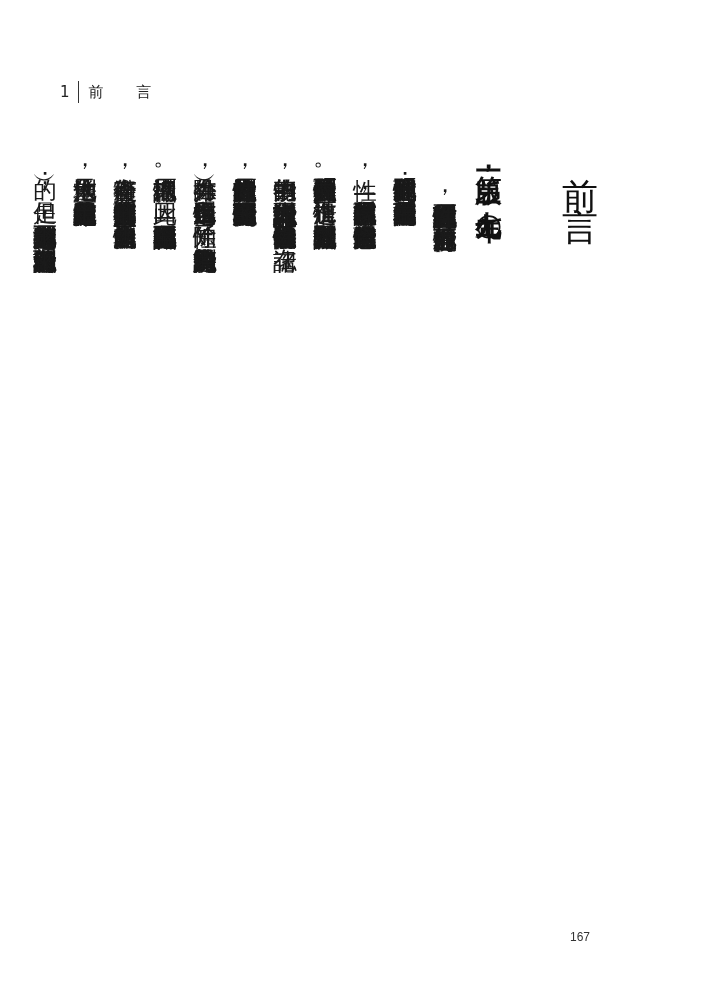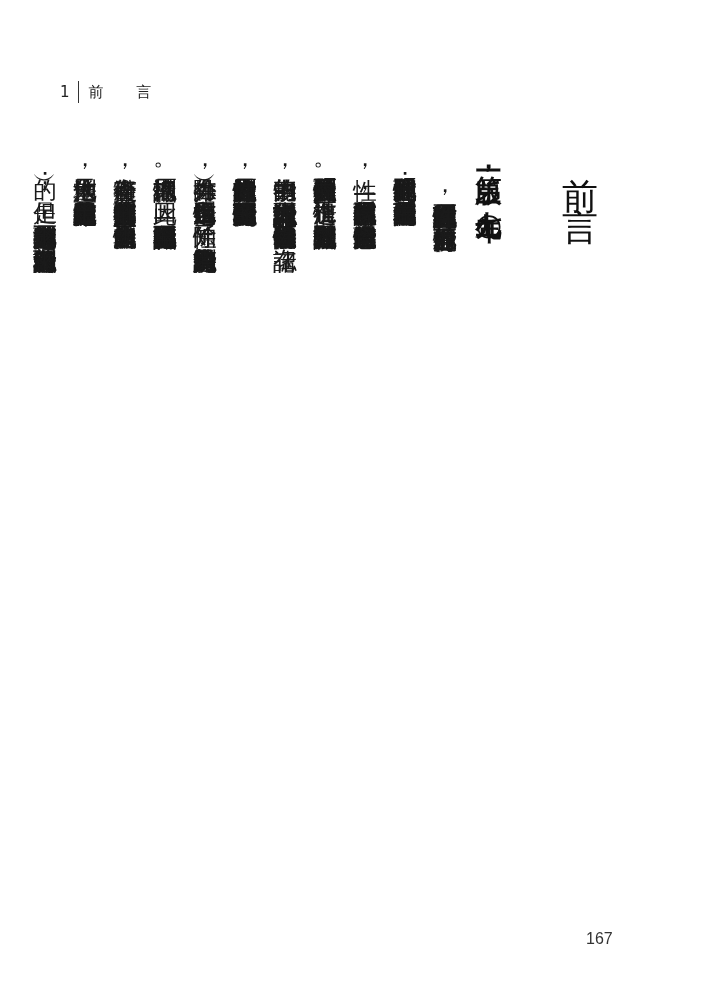--- a/index.html
+++ b/index.html
@@ -28,21 +28,21 @@
     position: absolute; right: 240px; top: 160px; height: 800px;
     writing-mode: vertical-rl;
     font-family: "DejaVu Serif", serif; font-size: 23.5px; line-height: 40px;
     color: #1a1a1a;
   }
   .body-text .col { display: block; white-space: nowrap; }
   .body-text .col.indent { padding-top: 26px; }
   .body-text b { font-family: "DejaVu Sans", sans-serif; font-weight: bold; }
   .folio {
     position: absolute; left: 570px; top: 930px;
-    font-family: "Liberation Sans", sans-serif; font-size: 16px; color: #333; margin-left: 16px;
+    font-family: "Liberation Sans", sans-serif; font-size: 12px; color: #333;
   }
 </style>
 </head>
 <body>
 
 <div class="running-head">
   <span class="num">1</span>
   <span class="bar"></span>
   <span class="title">前 言</span>
 </div>

